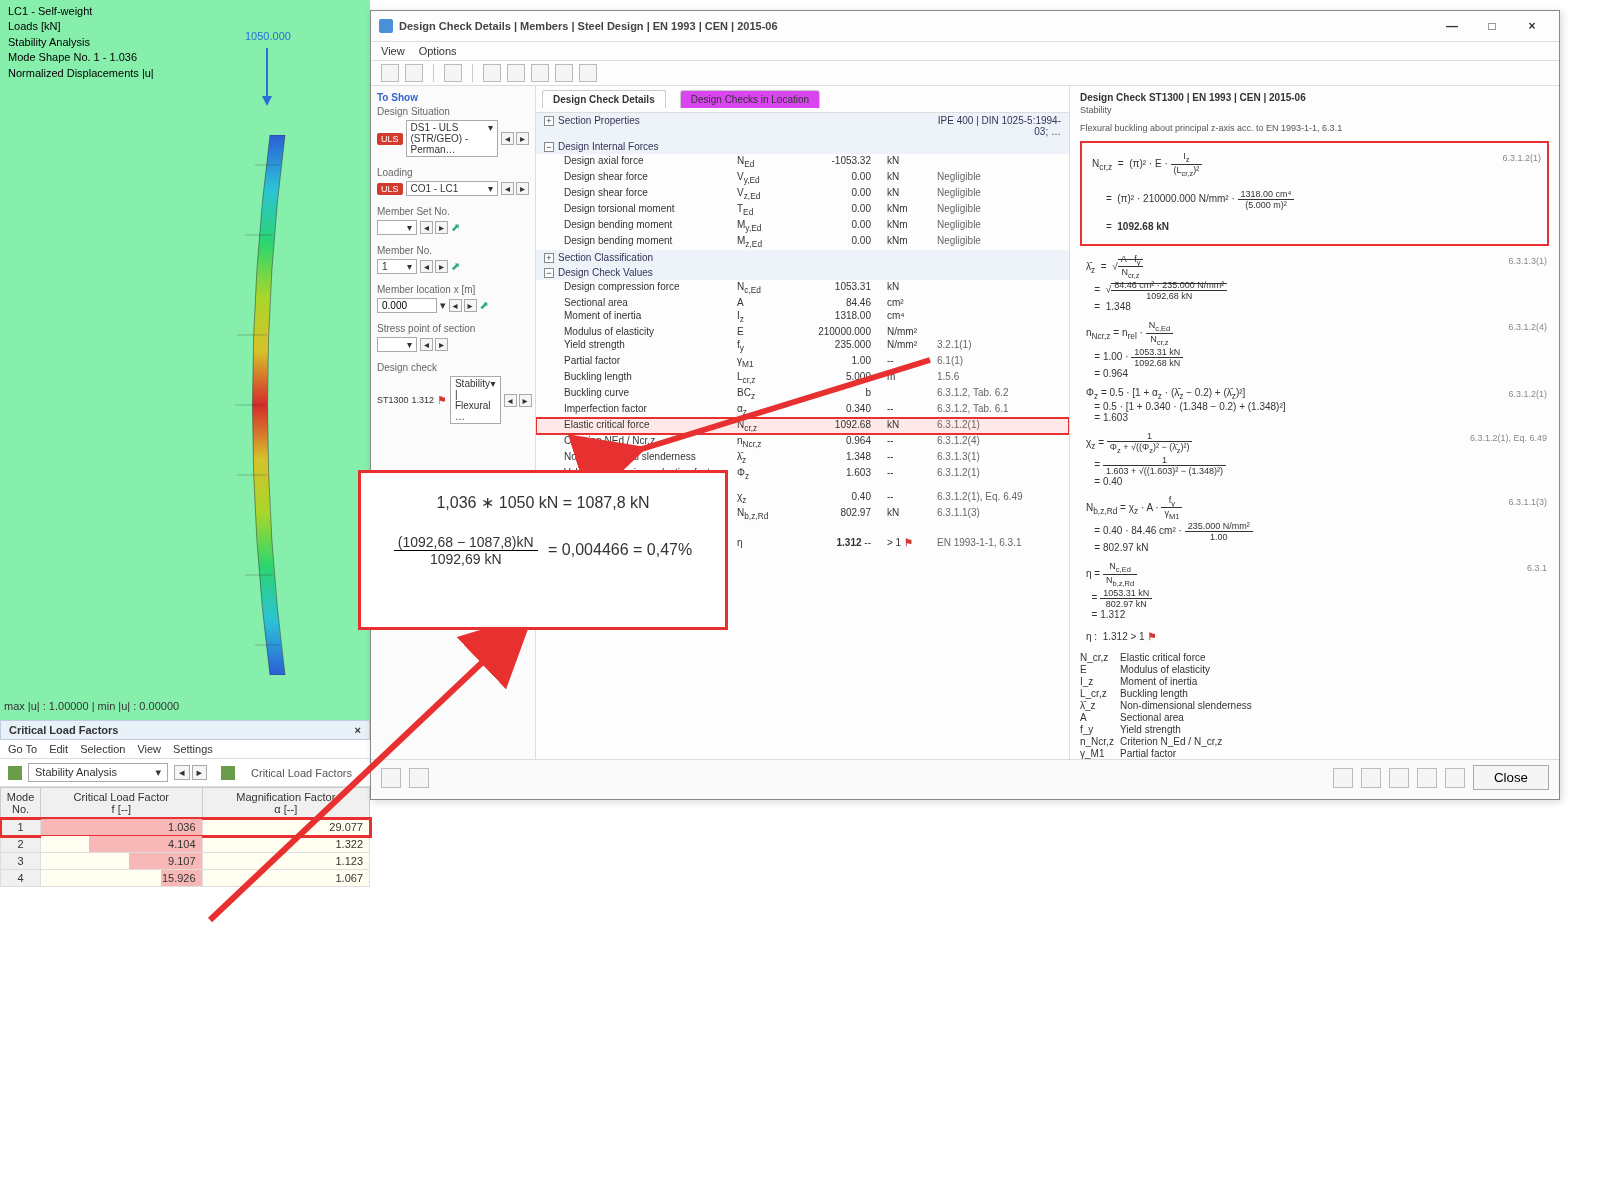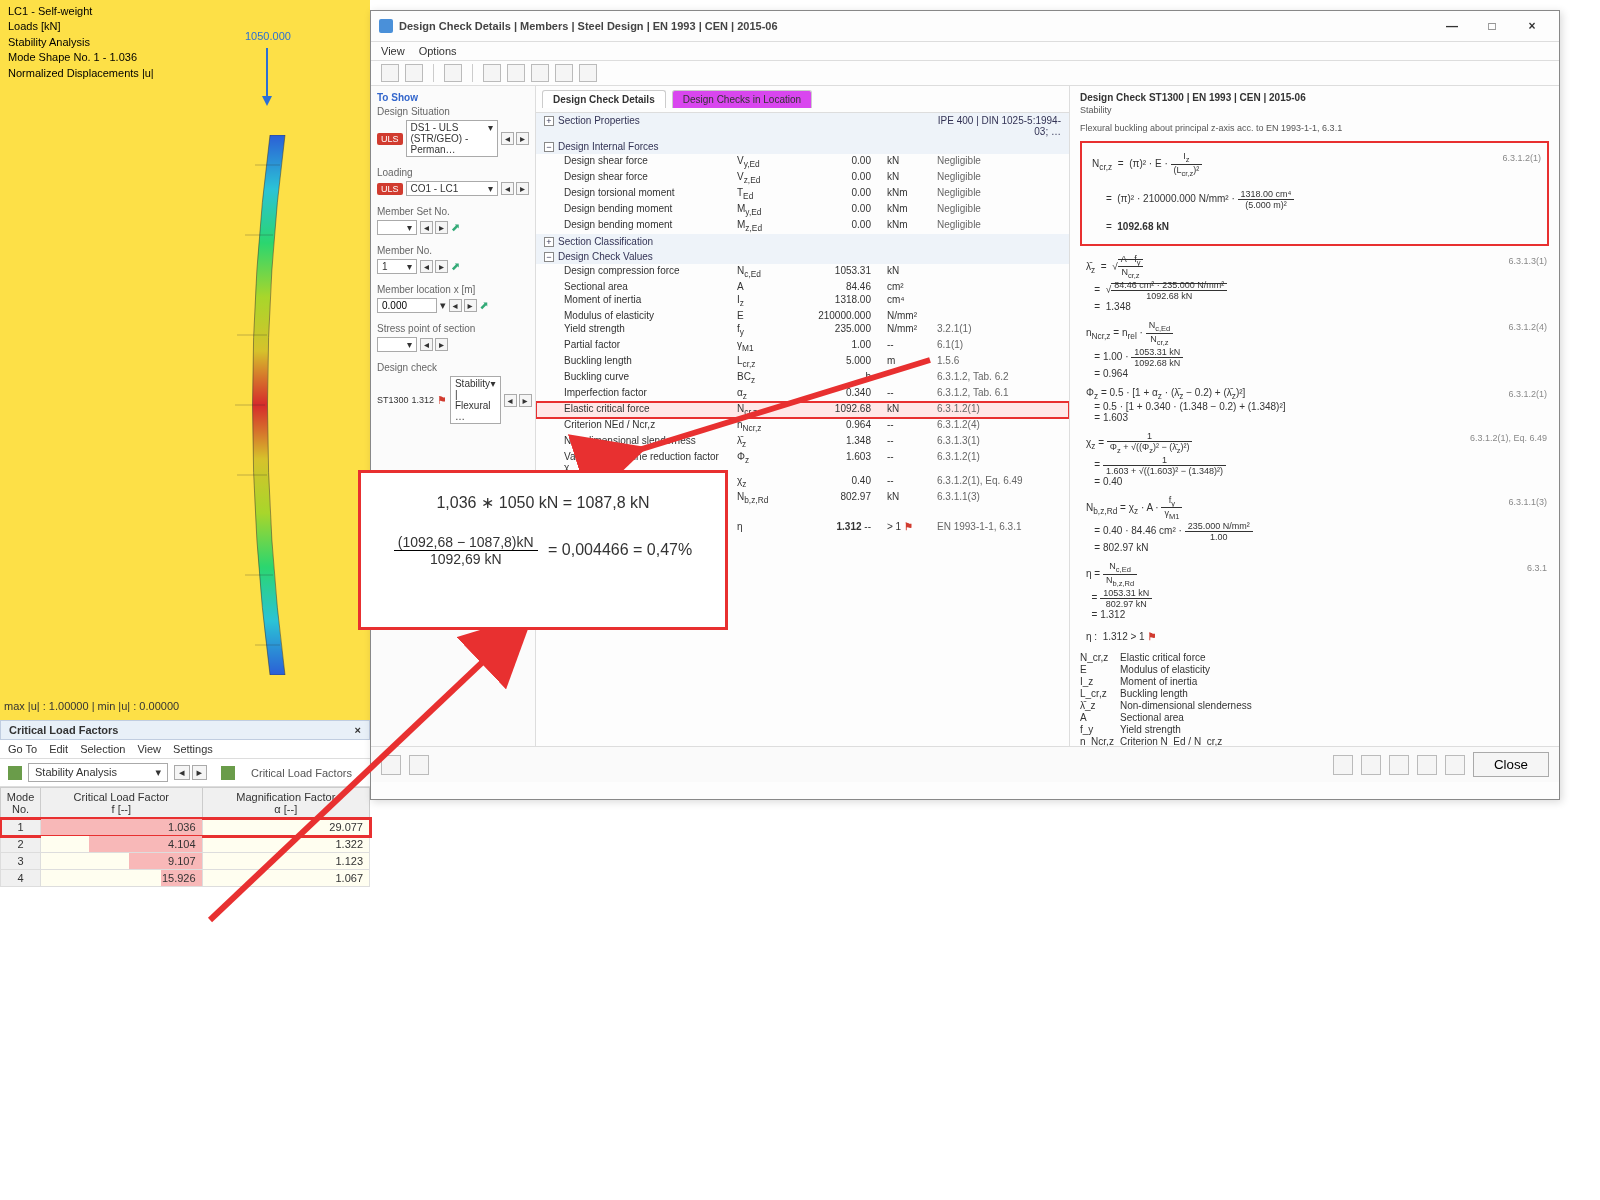--- a/index.html
+++ b/index.html
@@ -1,19 +1,19 @@
 <!DOCTYPE html>
 <html><head>
 <meta charset="utf-8">
 <style>
 * { box-sizing: border-box; margin: 0; padding: 0; font-family: "Segoe UI", Arial, sans-serif; }
 body { background: #fff; font-size: 11px; color: #333; width: 1600px; height: 1200px; overflow: hidden; position: relative; }
 
 
-.left-panel { position: absolute; left: 0; top: 0; width: 370px; height: 720px; background: #fde047; }
+.left-panel { position: absolute; left: 0; top: 0; width: 370px; height: 720px; background: #86efac; }
 .model-info { position: absolute; left: 8px; top: 4px; font-size: 11px; line-height: 1.4; color: #000; }
 .load-label { position: absolute; left: 245px; top: 30px; font-size: 11px; color: #2a6fd6; }
 .load-arrow { position: absolute; left: 266px; top: 48px; width: 2px; height: 55px; }
 .model-canvas { position: absolute; left: 225px; top: 135px; width: 90px; height: 540px; }
 .max-min { position: absolute; left: 4px; top: 700px; font-size: 11px; }
 
 
 .critical-factors { position: absolute; left: 0; top: 720px; width: 370px; }
 .cf-header { background: #e8f0f8; border: 1px solid #c0cde0; padding: 3px 8px; font-weight: bold; display:flex; justify-content:space-between; align-items:center;}
 .cf-menu { padding: 3px 8px; display: flex; gap: 12px; font-size: 11px; border-bottom:1px solid #ddd;}
@@ -49,21 +49,21 @@
 .dw-left .block-label { font-size: 10px; color: #666; margin-bottom: 3px;}
 .dw-left .pill-row{ display:flex; align-items:center; gap:3px;}
 .dw-left .pill { background:#d13b2f; color:#fff; font-size:9px; padding:1px 4px; border-radius:2px;}
 .dw-left .ddl { flex:1; border:1px solid #aaa; padding:1px 4px; font-size:10px; display:flex; justify-content:space-between; background:#fff;}
 .dw-left .navbtns{display:flex;gap:2px;}
 .dw-left .navbtns span{border:1px solid #aaa;padding:0 3px;font-size:10px;cursor:pointer;background:#f5f5f5;}
 .dw-left .small-input{border:1px solid #aaa;padding:1px 4px;width:60px;font-size:10px;}
 .dw-left .flag{color:#d13b2f;}
 
 .dw-center { flex: 1; overflow-y: auto; font-size: 10px;}
-.dw-tabs{display:flex;gap:6px;padding:4px 6px;border-bottom:1px solid #ddd;}
+.dw-tabs{display:flex;gap:14px;padding:4px 6px;border-bottom:1px solid #ddd;}
 .dw-tabs .tab{padding:3px 10px;border:1px solid #ccc;border-bottom:none;background:#d946ef;border-radius:3px 3px 0 0;cursor:pointer;font-size:10px;}
 .dw-tabs .tab.active{background:#fff;font-weight:bold;}
 .dw-grid { width: 100%; border-collapse: collapse; }
 .dw-grid tr td { padding: 1px 8px; font-size: 10px; vertical-align:top;}
 .dw-grid .section-row td { background: #eef3f9; color:#335; font-weight: normal; padding:2px 8px;}
 .dw-grid .tree-toggle { display:inline-block; width:10px; height:10px; border:1px solid #888; text-align:center; line-height:8px; font-size:9px; margin-right:4px; background:#fff;}
 .dw-grid .indent1 { padding-left: 28px !important; }
 .dw-grid .col-sym { width: 60px; text-align:left;}
 .dw-grid .col-val { width: 90px; text-align:right;}
 .dw-grid .col-unit { width: 50px; text-align:left;}
@@ -78,21 +78,21 @@
 .formula-block{margin:4px 0 8px 0; padding-left:6px; position:relative;}
 .formula-block .ref{position:absolute;right:2px;top:2px;font-size:9px;color:#888;}
 .formula-hl{border:2px solid #e83030;padding:4px;margin-bottom:8px;}
 .frac{display:inline-block;vertical-align:middle;text-align:center;}
 .frac .num{display:block;border-bottom:1px solid #333;padding:0 3px;font-size:9px;}
 .frac .den{display:block;padding:0 3px;font-size:9px;}
 .legend-row{display:flex;margin:1px 0;}
 .legend-row .sym{width:40px;}
 .legend-row .txt{flex:1;}
 
-.dw-footer { position:absolute; bottom:17px; left:0; right:0; height:36px; border-top:1px solid #ddd; display:flex; align-items:center; padding:0 10px; gap:8px; background:#fafafa;}
+.dw-footer { position:absolute; bottom:4px; left:0; right:0; height:36px; border-top:1px solid #ddd; display:flex; align-items:center; padding:0 10px; gap:8px; background:#fafafa;}
 .dw-footer .right{margin-left:auto;}
 .dw-footer button{padding:4px 20px;border:1px solid #aaa;background:#f5f5f5;cursor:pointer;}
 .dw-footer .tbtn{width:20px;height:20px;border:1px solid #bbb;background:#f5f5f5;}
 
 
 .calc-box { position:absolute; left:358px; top:470px; width:370px; height:160px; border:3px solid #e83030; background:#fff; padding:20px 18px; font-size:16px; font-family: Cambria, Georgia, serif; z-index:50;}
 .calc-box .line1{margin-bottom:22px;text-align:center;}
 .calc-box .line2{text-align:center;margin-top:16px;}
 .calc-frac{display:inline-block;vertical-align:middle;text-align:center;margin-right:6px;}
 .calc-frac .n{display:block;border-bottom:1.5px solid #000;padding:0 4px;font-size:14px;}
@@ -365,20 +365,27 @@
         <tr class="section-row">
               <td colspan="4"><span class="tree-toggle">+</span><span>Section Properties</span></td>
               <td class="col-ref" style="text-align:right">IPE 400 | DIN 1025-5:1994-03; …</td>
             </tr>
         <tr class="section-row">
               <td colspan="5"><span class="tree-toggle">−</span><span>Design Internal Forces</span></td>
             </tr>
         </tbody>
           <tbody id="forces-body">
             <tr>
+              <td class="indent1">Design axial force</td>
+              <td class="col-sym">N<sub>Ed</sub></td>
+              <td class="col-val">-1053.32</td>
+              <td class="col-unit">kN</td>
+              <td class="col-ref"></td>
+            </tr>
+            <tr>
               <td class="indent1">Design shear force</td>
               <td class="col-sym">V<sub>y,Ed</sub></td>
               <td class="col-val">0.00</td>
               <td class="col-unit">kN</td>
               <td class="col-ref">Negligible</td>
             </tr>
             <tr>
               <td class="indent1">Design shear force</td>
               <td class="col-sym">V<sub>z,Ed</sub></td>
               <td class="col-val">0.00</td>

